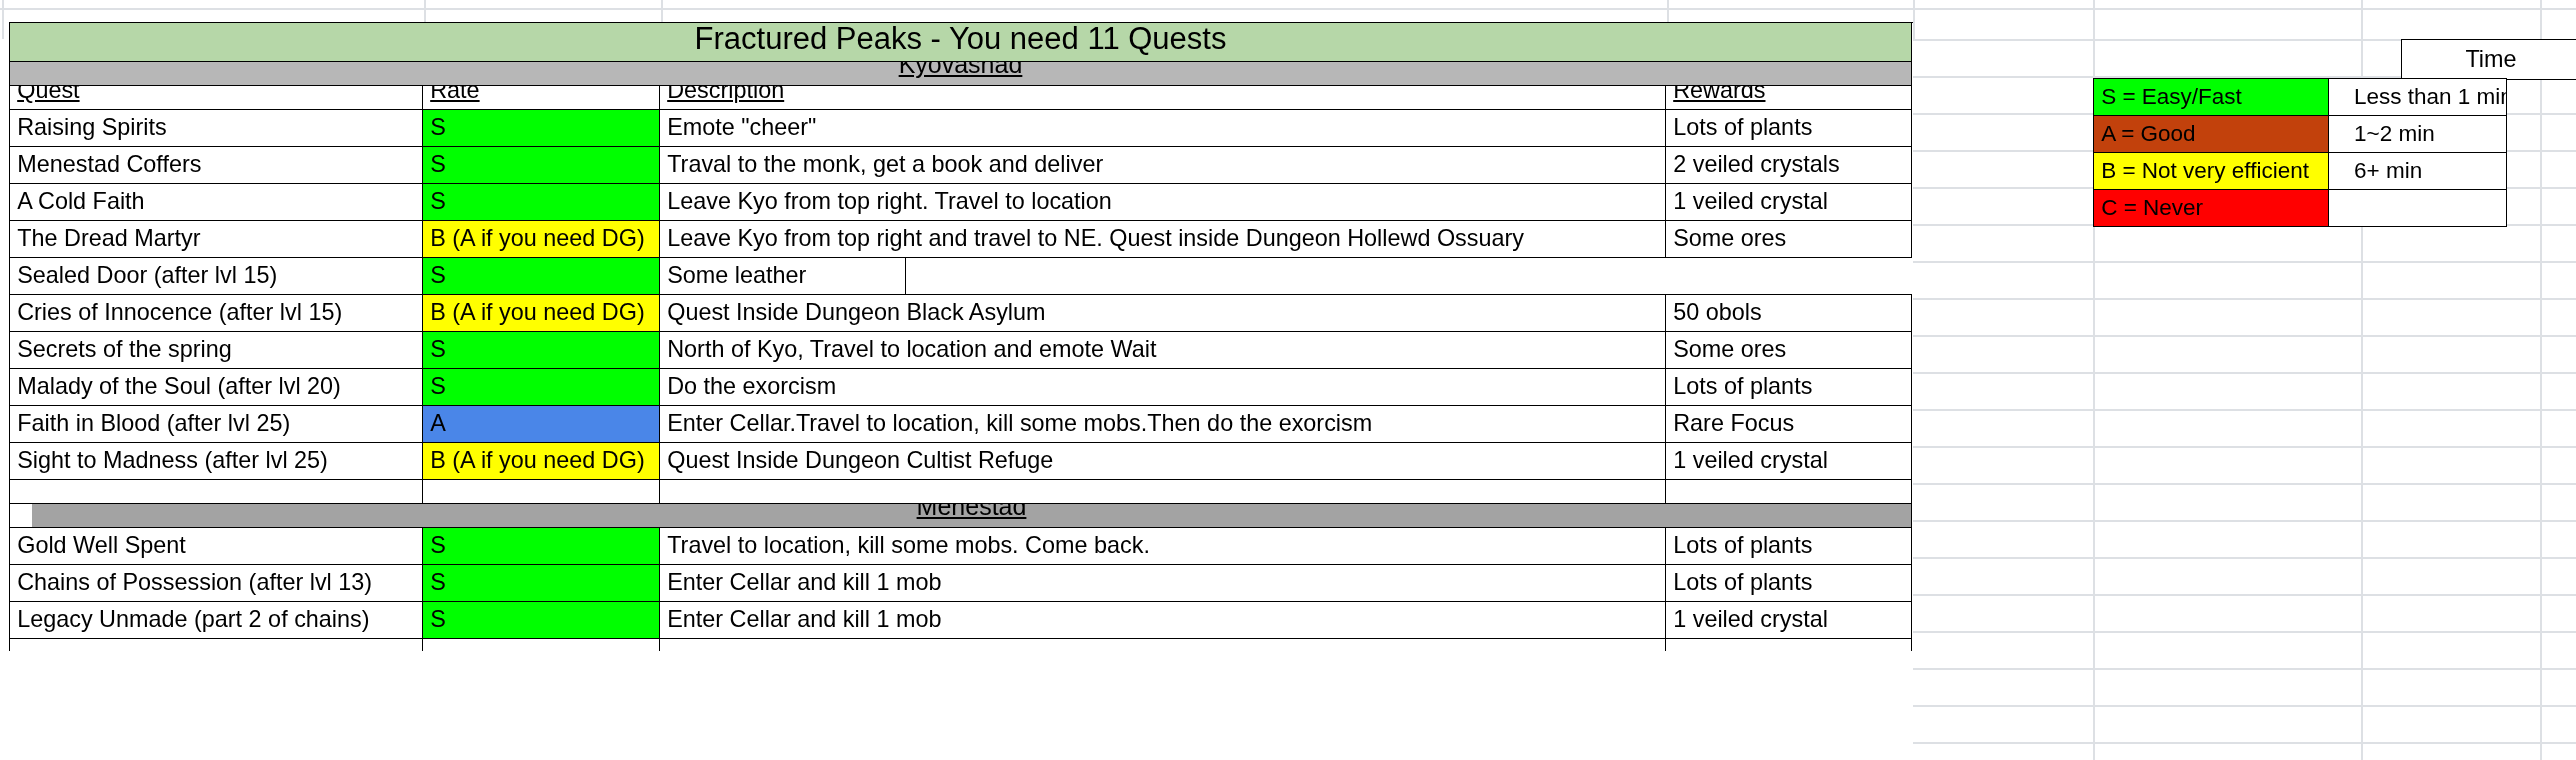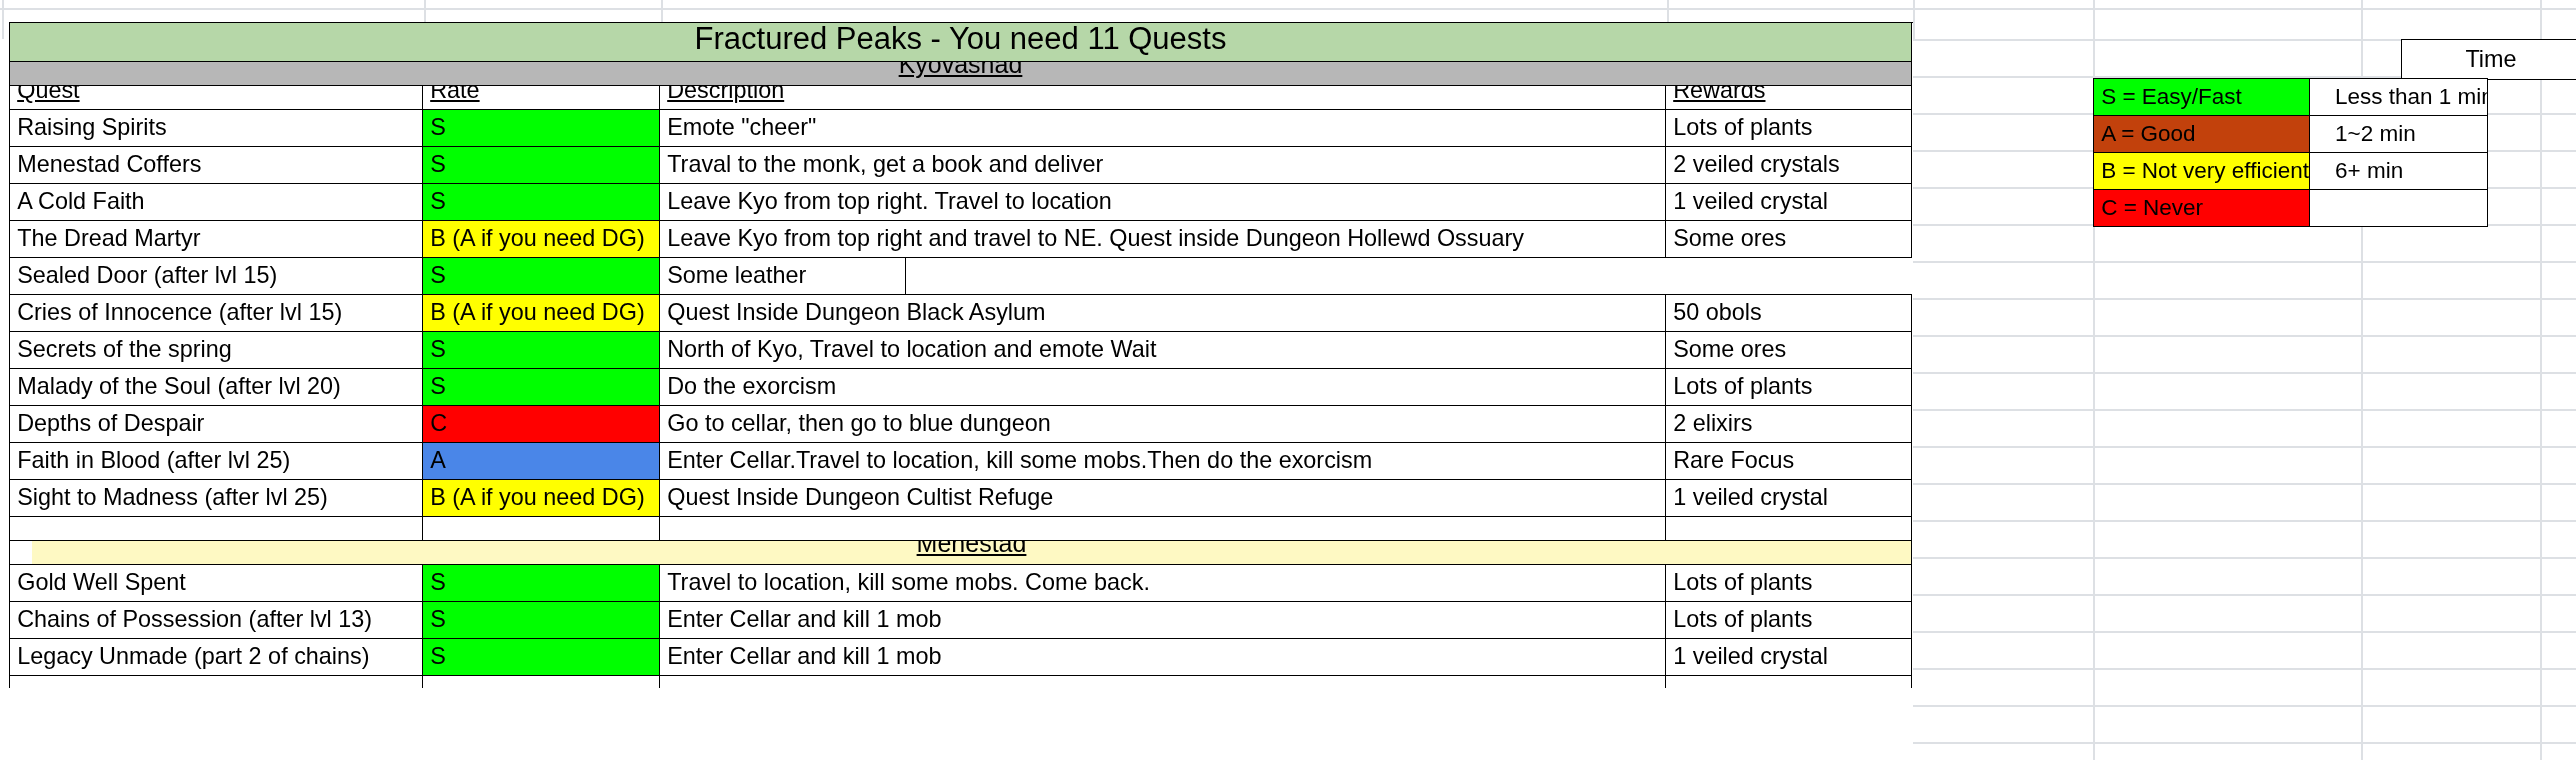--- a/index.html
+++ b/index.html
@@ -47,21 +47,21 @@
   }
   #legend {
     position: absolute; left: 2093px; top: 78px;
     border-left: 1.8px solid #000; border-top: 1.8px solid #000; background: #fff;
   }
   .lrow { display: flex; height: 37px; border-bottom: 1.8px solid #000; }
   .lcolor, .ltime {
     border-right: 1.8px solid #000; display: flex; align-items: flex-end;
     padding: 0 2.7px 5.4px 7.2px; font-size: 22.5px; white-space: nowrap; overflow: hidden;
   }
-  .lcolor { width: 216px; }
+  .lcolor { width: 235px; }
   .ltime  { width: 178px; background: #fff; padding-left: 25px; }
 </style>
 </head>
 <body>
 
 <div class="gridline gridh" style="left:0; top:8px; width:2576px;"></div>
 <div class="gridline gridv" style="left:1.8px; top:0; height:39px;"></div>
 <div class="gridline gridv" style="left:424px; top:0; height:39px;"></div>
 <div class="gridline gridv" style="left:661px; top:0; height:39px;"></div>
 <div class="gridline gridv" style="left:1667px; top:0; height:39px;"></div>
@@ -136,26 +136,20 @@
     <div class="c rewards">Some ores</div>
   </div>
 
   <div class="trow">
     <div class="c quest">Malady of the Soul (after lvl 20)</div>
     <div class="c rate" style="background-color: rgb(0, 255, 0);">S</div>
     <div class="c desc">Do the exorcism</div>
     <div class="c rewards">Lots of plants</div>
   </div>
 
-  <div class="trow">
-    <div class="c quest">Depths of Despair</div>
-    <div class="c rate" style="background-color: rgb(255, 0, 0);">C</div>
-    <div class="c desc">Go to cellar, then go to blue dungeon</div>
-    <div class="c rewards">2 elixirs</div>
-  </div>
 
   <div class="trow">
     <div class="c quest">Faith in Blood (after lvl 25)</div>
     <div class="c rate" style="background-color: rgb(74, 134, 232);">A</div>
     <div class="c desc">Enter Cellar.Travel to location, kill some mobs.Then do the exorcism</div>
     <div class="c rewards">Rare Focus</div>
   </div>
 
   <div class="trow">
     <div class="c quest">Sight to Madness (after lvl 25)</div>
@@ -165,21 +159,21 @@
   </div>
 
   <div class="trow h42">
     <div class="c quest"></div>
     <div class="c rate"></div>
     <div class="c desc"></div>
     <div class="c rewards"></div>
   </div>
 
   <div class="trow h42 section-row">
-    <div class="full" style="background-color: #fef9c3; margin-left: 22px;">Menestad</div>
+    <div class="full" style="background-color: #a3a3a3; margin-left: 22px;">Menestad</div>
   </div>
 
   <div class="trow">
     <div class="c quest">Gold Well Spent</div>
     <div class="c rate" style="background-color: rgb(0, 255, 0);">S</div>
     <div class="c desc">Travel to location, kill some mobs. Come back.</div>
     <div class="c rewards">Lots of plants</div>
   </div>
 
   <div class="trow">

